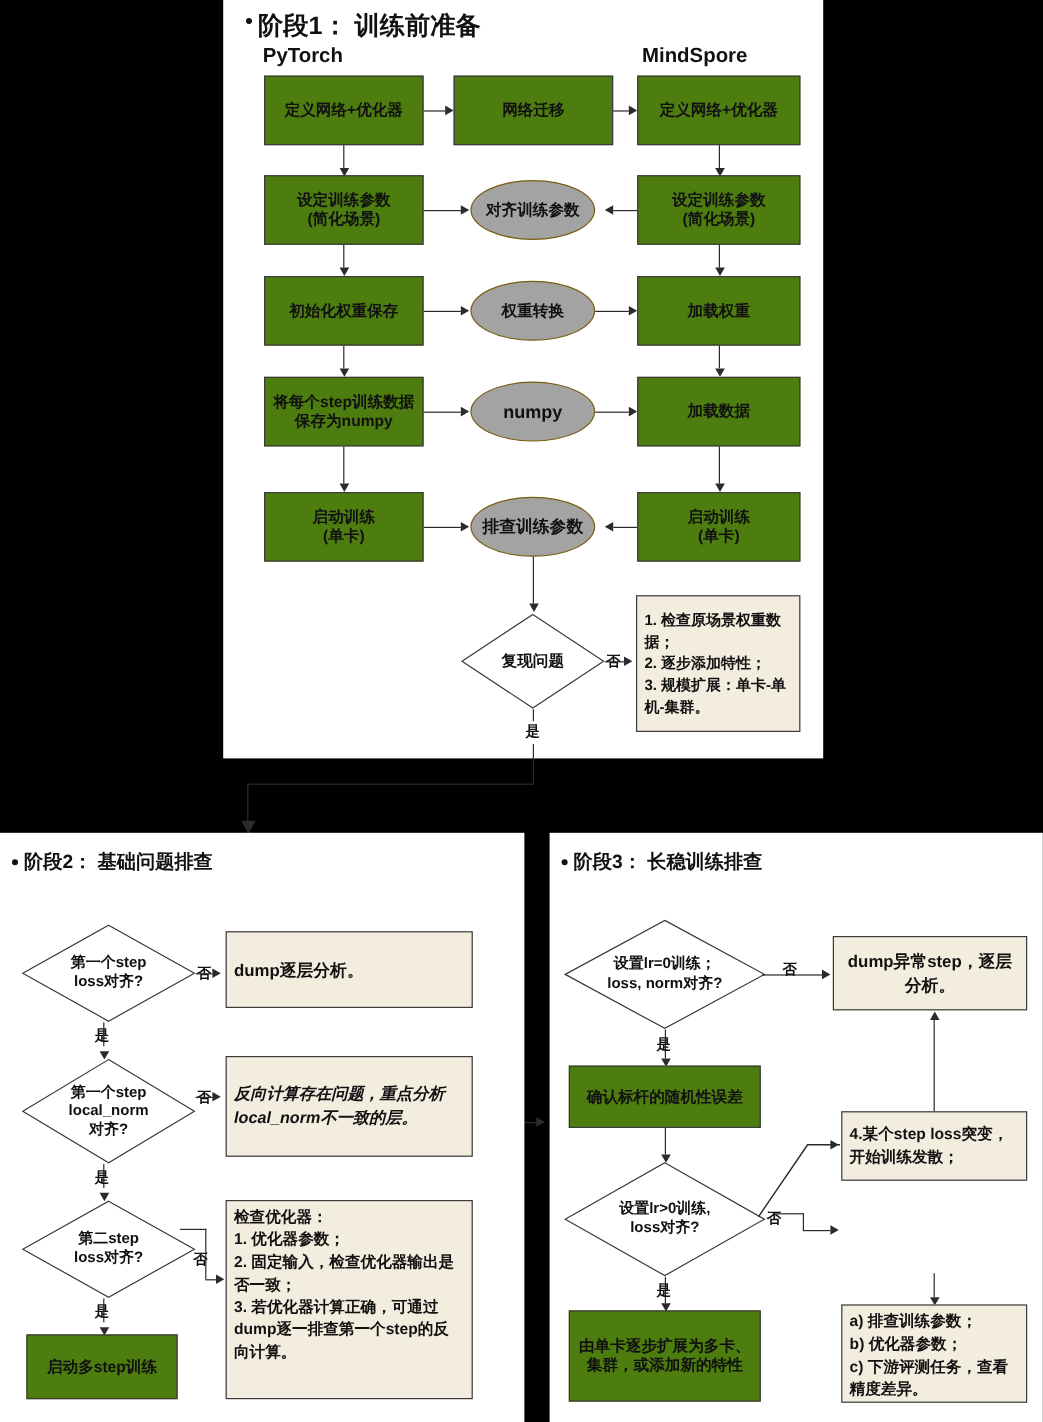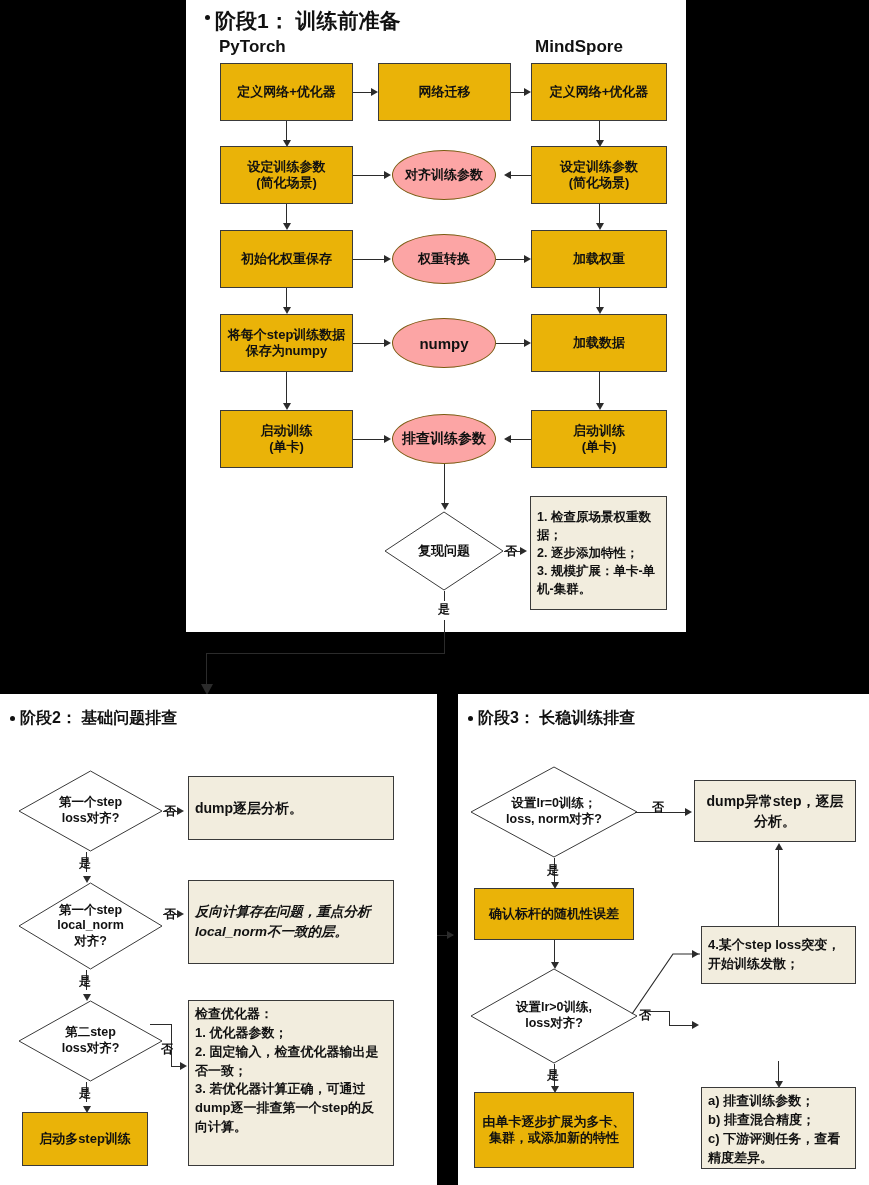--- a/index.html
+++ b/index.html
@@ -1,26 +1,26 @@
 <!DOCTYPE html>
 <html><head>
 <meta charset="utf-8">
 <style>
   html,body{margin:0;padding:0;background:#000;}
   body{width:869px;height:1185px;position:relative;overflow:hidden;
        font-family:"Liberation Sans","DejaVu Sans",sans-serif;}
   .panel{position:absolute;background:#fff;}
-  .box{position:absolute;border:1px solid #3a3a3a;background:#eab308;
+  .box{position:absolute;border:1px solid #3a3a3a;background:#4d7c0f;
        display:flex;align-items:center;justify-content:center;text-align:center;
        font-weight:bold;color:#111;line-height:1.25;box-sizing:border-box;}
   .tanbox{position:absolute;border:1px solid #3a3a3a;background:#F2EDDE;
        font-weight:bold;color:#111;line-height:1.45;box-sizing:border-box;
        padding:4px 6px;display:flex;align-items:center;}
   .tanbox.ctr{justify-content:center;text-align:center;}
-  .ellipse{position:absolute;border:1px solid #7a5c12;background:#fca5a5;
+  .ellipse{position:absolute;border:1px solid #7a5c12;background:#a3a3a3;
        border-radius:50%;display:flex;align-items:center;justify-content:center;
        text-align:center;font-weight:bold;color:#111;box-sizing:border-box;}
   .diamond{position:absolute;}
   .diamond svg{position:absolute;left:0;top:0;}
   .diamond .dtext{position:absolute;left:0;top:0;width:100%;height:100%;
        display:flex;align-items:center;justify-content:center;text-align:center;
        font-weight:bold;color:#111;line-height:1.25;}
   .hdr{position:absolute;font-weight:bold;color:#111;}
   .lbl{position:absolute;font-weight:bold;color:#111;font-size:12px;}
   .lbl.vert{writing-mode:vertical-rl;text-orientation:upright;}
@@ -253,21 +253,21 @@
   <div class="ln lnv" style="left:211px;top:317px;width:1px;height:14px;"></div>
   <div class="ln lnh" style="left:211px;top:331px;width:23px;"></div>
   <div class="arw r" style="left:234px;top:327px;"></div>
 
   <div class="ln lnv" style="left:320px;top:156px;width:1px;height:76px;"></div>
   <div class="arw u" style="left:317px;top:149px;"></div>
 
   <div class="ln lnv" style="left:320px;top:367px;width:1px;height:20px;"></div>
   <div class="arw d" style="left:317px;top:387px;"></div>
   <div class="tanbox" style="left:243px;top:393px;width:155px;height:82px;font-size:13px;white-space:pre-line;align-items:flex-start;">a) 排查训练参数；
-b) 排查混合精度；
+b) 优化器参数；
 c) 下游评测任务，查看精度差异。</div>
 
   <div class="ln lnv" style="left:96px;top:370px;width:1px;height:22px;"></div>
   <div class="lbl" style="left:89px;top:373px;">是</div>
   <div class="arw d" style="left:93px;top:392px;"></div>
 
   <div class="box" style="left:16px;top:398px;width:160px;height:76px;font-size:13px;padding:0 6px;">由单卡逐步扩展为多卡、集群，或添加新的特性</div>
 </div>
 
 </body></html>

